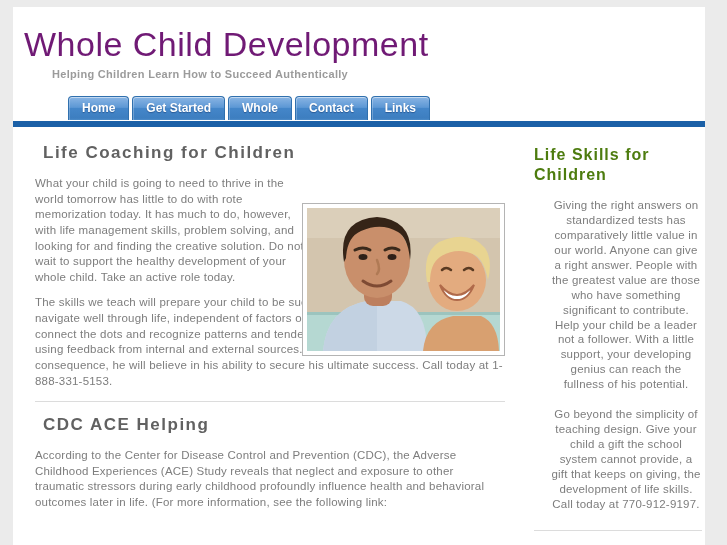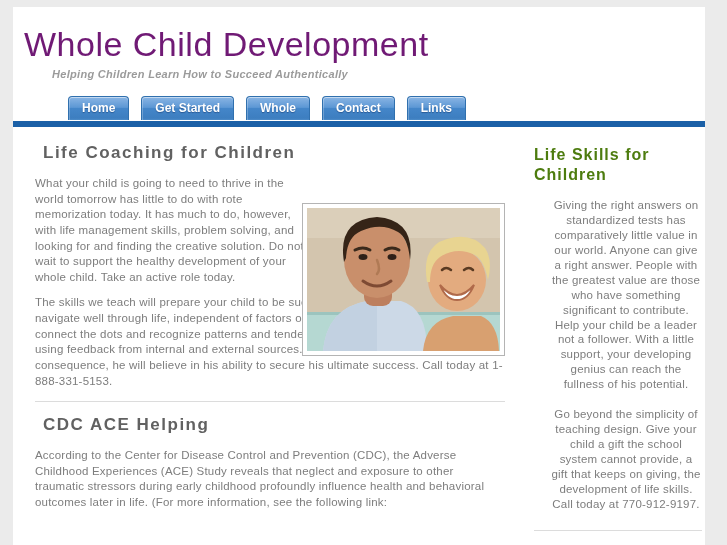--- a/index.html
+++ b/index.html
@@ -17,24 +17,24 @@
   
   .site-title {
     margin:18px 16px 0 11px;
     font-size:34px; font-weight:normal;
     color:#701a75; letter-spacing:0.5px;
     cursor:pointer;
   }
   .tagline {
     margin:4px 0 0 39px;
     font-size:11px; font-weight:bold;
-    color:#9b9b9b; letter-spacing:0.3px;font-style:italic;
+    color:#9b9b9b; letter-spacing:0.3px;
   }
   .tabs {
-    display:flex; gap:12px;
+    display:flex; gap:3px;
     margin:16px 0 0 55px;
     align-items:flex-end;
   }
   .tab {
     display:inline-block;
     padding:4px 13px;
     font-size:12px; font-weight:bold; color:#ffffff;
     line-height:15px;
     text-shadow:0 1px 1px rgba(10,40,90,.45);
     background:linear-gradient(to bottom,#8ab5e4 0%,#5d98d5 45%,#4486c9 50%,#3d7ec0 92%,#4d8cc9 100%);

